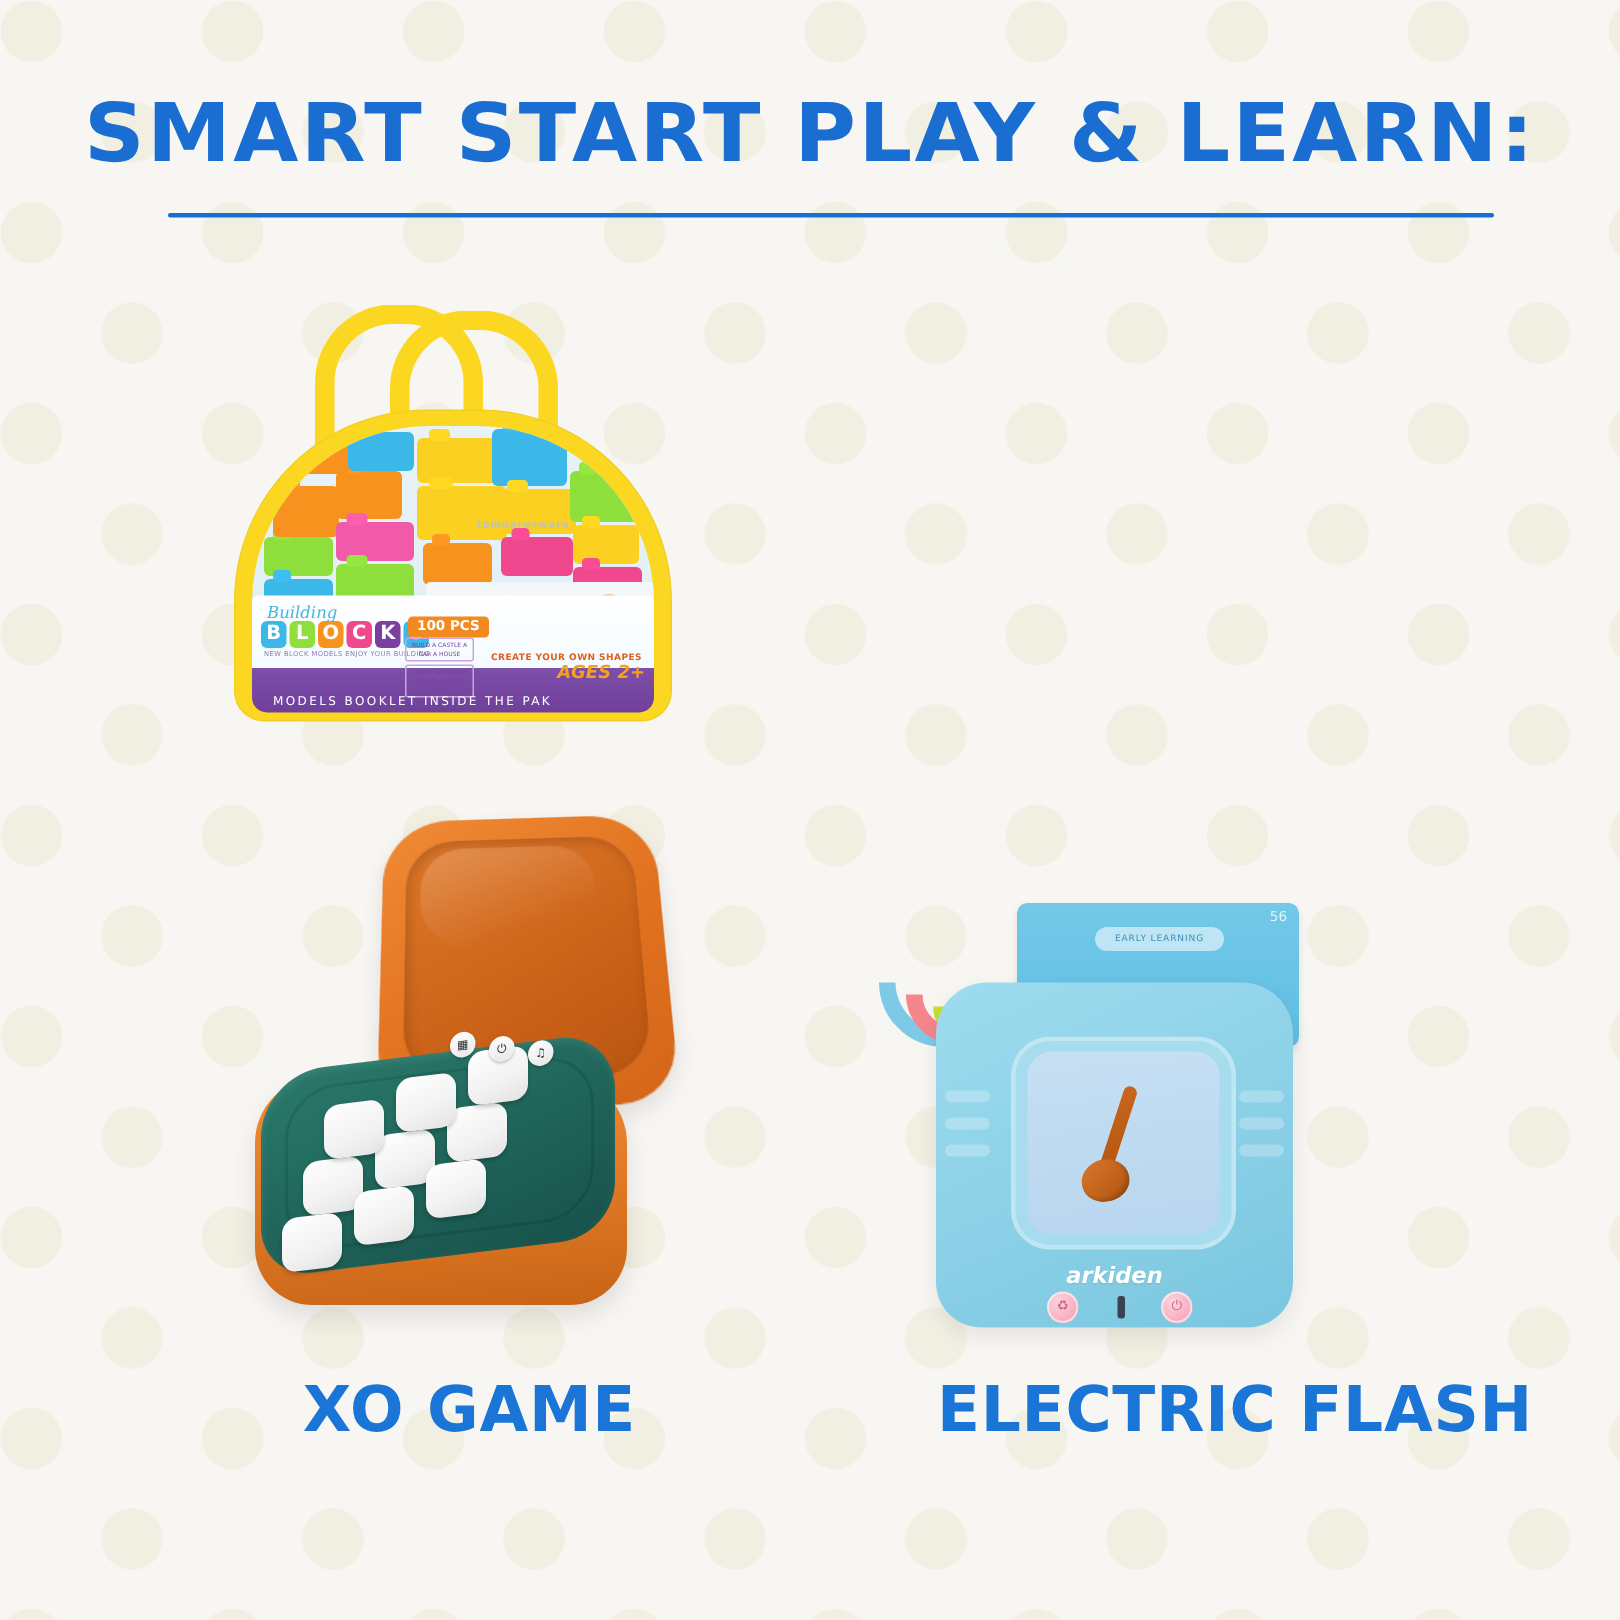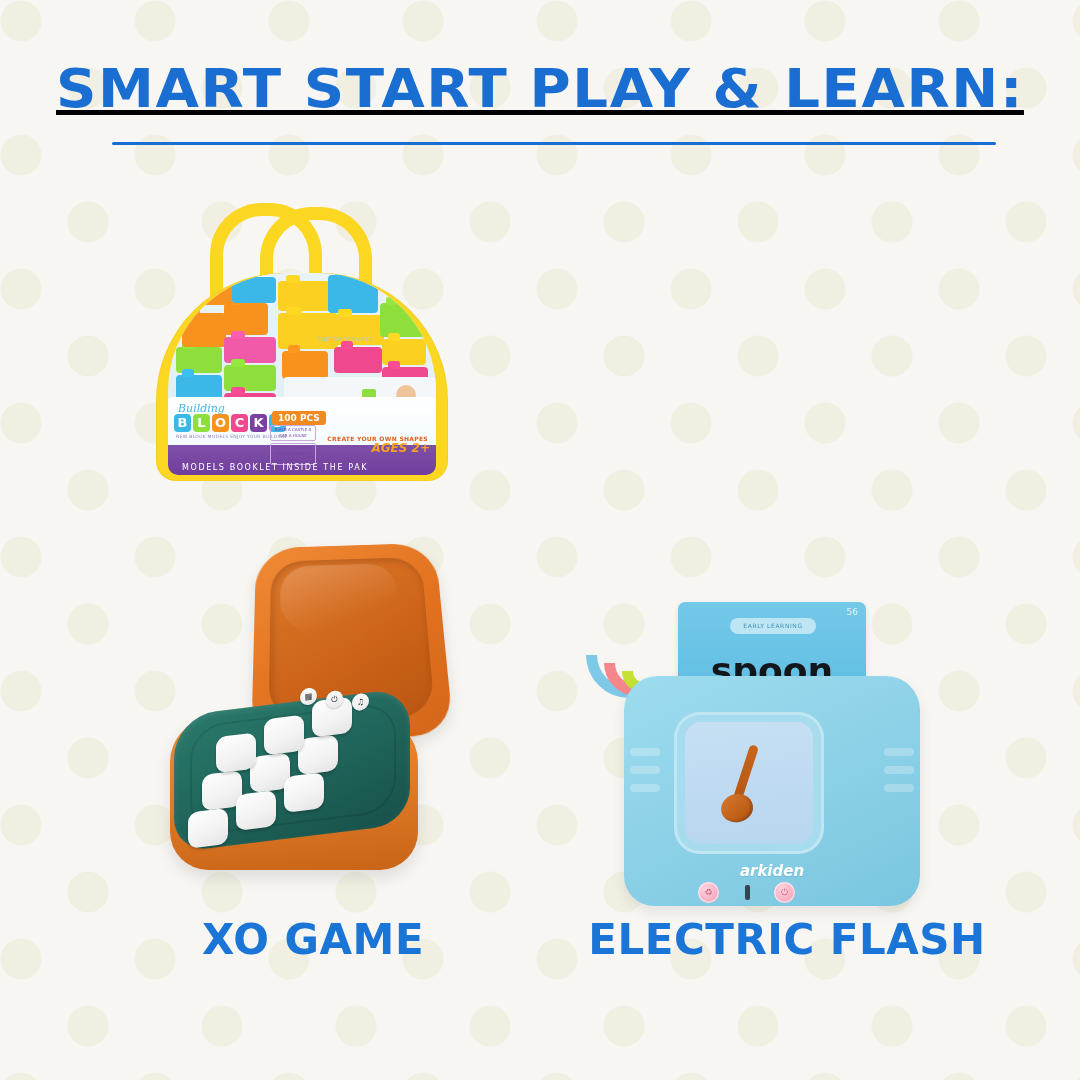--- a/index.html
+++ b/index.html
@@ -30,21 +30,20 @@
     background-position: 0 0, 67px 67px;
   }
 
   
   .heading-wrap {
     position: absolute;
     top: 58px;
     left: 0;
     width: 1080px;
     text-align: center;
-    text-decoration: underline;
   }
   .headline {
     font-family: "DejaVu Sans", "Liberation Sans", sans-serif;
     font-weight: 700;
     font-size: 54px;
     line-height: 62px;
     letter-spacing: 1.5px;
     color: #1a6ed2;
     text-transform: uppercase;
     transform: scaleX(1.04);
@@ -101,25 +100,26 @@
     position: absolute;
     left: 4px; top: 78px;
     width: 292px; height: 208px;
     background: #fcd722;
     border-radius: 128px 128px 20px 20px;
     overflow: hidden;
     box-shadow: inset 0 0 0 1px rgba(0,0,0,0.04);
   }
   .bag-window {
     position: absolute;
-    left: 12px; top: 0;
+    left: 12px; top: 11px;
     width: 268px; height: 186px;
     background: linear-gradient(180deg,#e8f3f7 0%, #dfeef5 100%);
     border-radius: 118px 118px 12px 12px;
     overflow: hidden;
+    font-weight: bold;
   }
   .blk { position: absolute; border-radius: 4px; }
   .blk::after {
     content: "";
     position: absolute; left: 14%; top: -6px;
     width: 26%; height: 8px; border-radius: 3px;
     background: inherit; filter: brightness(1.04);
   }
   .watermark {
     position: absolute;
@@ -281,32 +281,32 @@
     box-shadow: 0 1px 2px rgba(0,0,0,.25);
     font-size: 8px; line-height: 17px; text-align: center;
     color: #2b2b2b;
   }
 
   
   .fc-caption {
     position: absolute;
     left: 552px; top: 915px;
     width: 470px;
-    text-align: center;
+    text-align: right;
   }
 
   .fc {
     position: absolute;
     left: 588px; top: 598px;
     width: 300px; height: 300px;
   }
   .fc-body {
     position: absolute;
-    left: 36px; top: 78px;
-    width: 296px; height: 230px;
+    left: 36px; top: 57px;
+    width: 238px; height: 230px;
     background: linear-gradient(155deg,#9edcee 0%, #8ed2e8 45%, #79c6e0 100%);
     border-radius: 34px 34px 30px 30px;
     box-shadow: 0 6px 14px rgba(0,0,0,.08);
   }
   .fc-ridge {
     position: absolute; left: 6px;
     width: 30px; height: 8px;
     border-radius: 6px;
     background: rgba(255,255,255,.26);
   }

